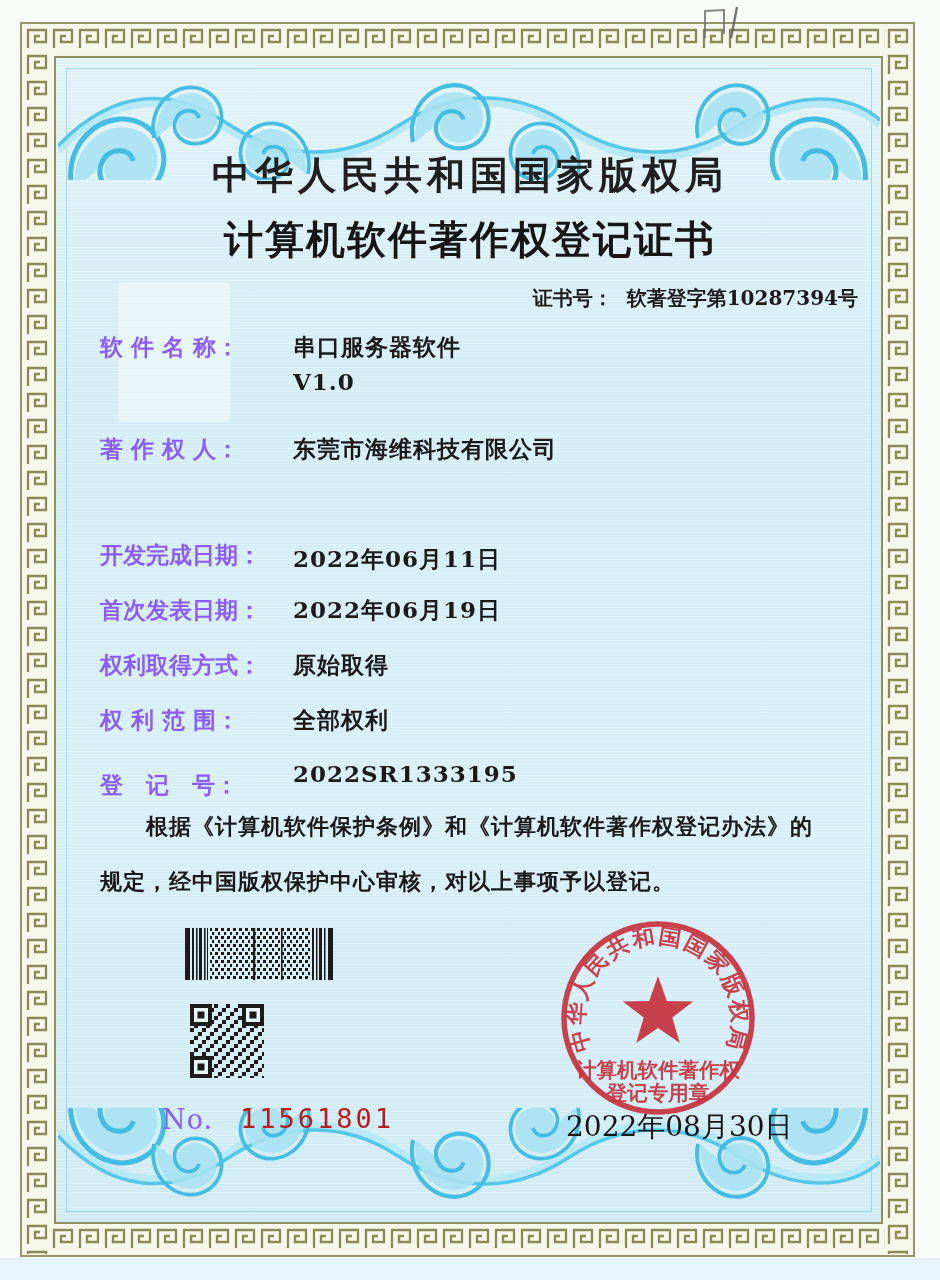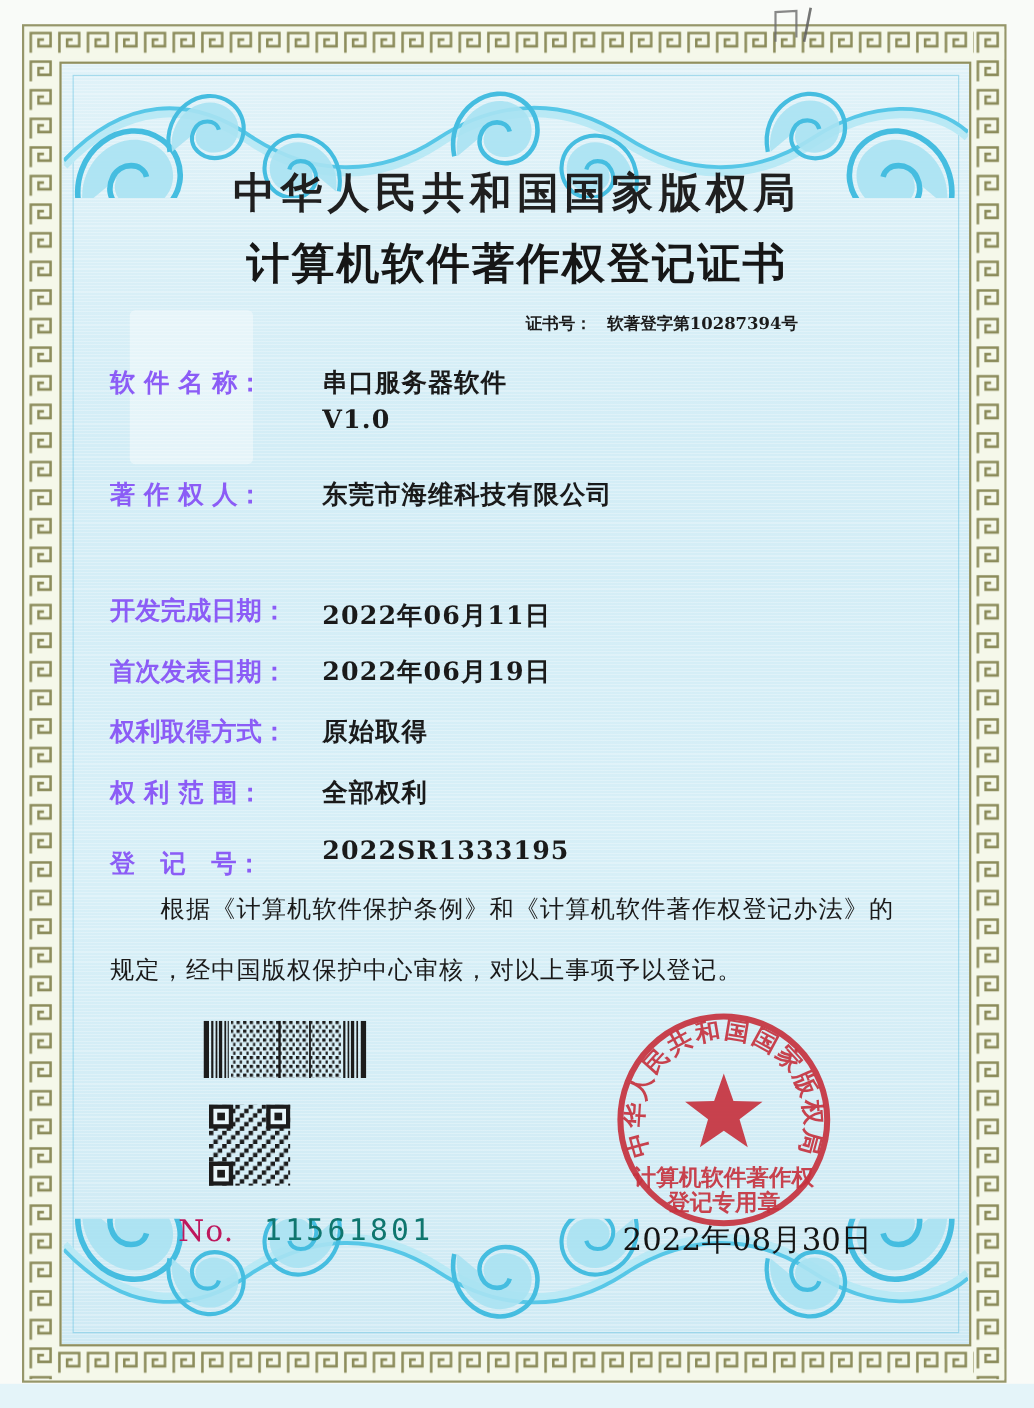--- a/index.html
+++ b/index.html
@@ -28,31 +28,31 @@
       linear-gradient(180deg,#e0f2f8 0%, #d3edf6 30%, #d7eff7 65%, #cfeaf4 100%);
   }
   .pinstripe { left:66px; top:68px; width:806px; height:1144px; border:1px solid rgba(105,195,225,.55); z-index:1; }
   .flourish { z-index:1; pointer-events:none; }
   .watermark { left:118px; top:282px; width:112px; height:140px; background:rgba(250,253,252,.45); border-radius:5px; z-index:1; }
 
   
   .t { z-index:2; white-space:nowrap; }
   .authority { left:0; top:150px; width:940px; text-align:center; font-size:38px; font-weight:bold; letter-spacing:5px; color:#1f1f1f; }
   .cert-title { left:0; top:213px; width:940px; text-align:center; font-size:39px; font-weight:bold; letter-spacing:2px; color:#161616; }
-  .certno { left:478px; top:285px; width:380px; font-size:15px; font-weight:bold; color:#1b1b1b; }
+  .certno { left:478px; top:285px; width:380px; text-align:right; font-size:20px; font-weight:bold; color:#1b1b1b; }
   .certno .lbl { margin-right:14px; }
 
   .field-label { left:100px; width:190px; font-size:23px; font-weight:bold; color:#8b5cf6; }
   .field-value { left:293px; font-size:23px; font-weight:bold; color:#1a1a1a; letter-spacing:1px; }
 
-  .statement { font-size:22px; font-weight:normal; color:#1a1a1a; letter-spacing:1px;text-align:center; }
-
-  .serial-prefix { left:162px; top:1104px; font-size:27px; color:#be185d; letter-spacing:1px; }
+  .statement { font-size:22px; font-weight:bold; color:#1a1a1a; letter-spacing:1px;text-align:center; }
+
+  .serial-prefix { left:162px; top:1104px; font-size:27px; color:#8b5cf6; letter-spacing:1px; }
   .serial-number { left:240px; top:1103px; font-family:"DejaVu Sans Mono","Liberation Mono",monospace;
-                   font-size:27px; color:#0f766e; letter-spacing:3px; font-weight:normal; }
+                   font-size:27px; color:#b91c1c; letter-spacing:3px; font-weight:normal; }
 
   .issue-date { left:566px; top:1108px; width:190px; font-size:28px; font-weight:normal; color:#151515; z-index:4; }
 
   
   .code { z-index:2; }
   .seal { left:556px; top:916px; width:204px; height:204px; z-index:3; }
 </style>
 </head>
 <body>
 

